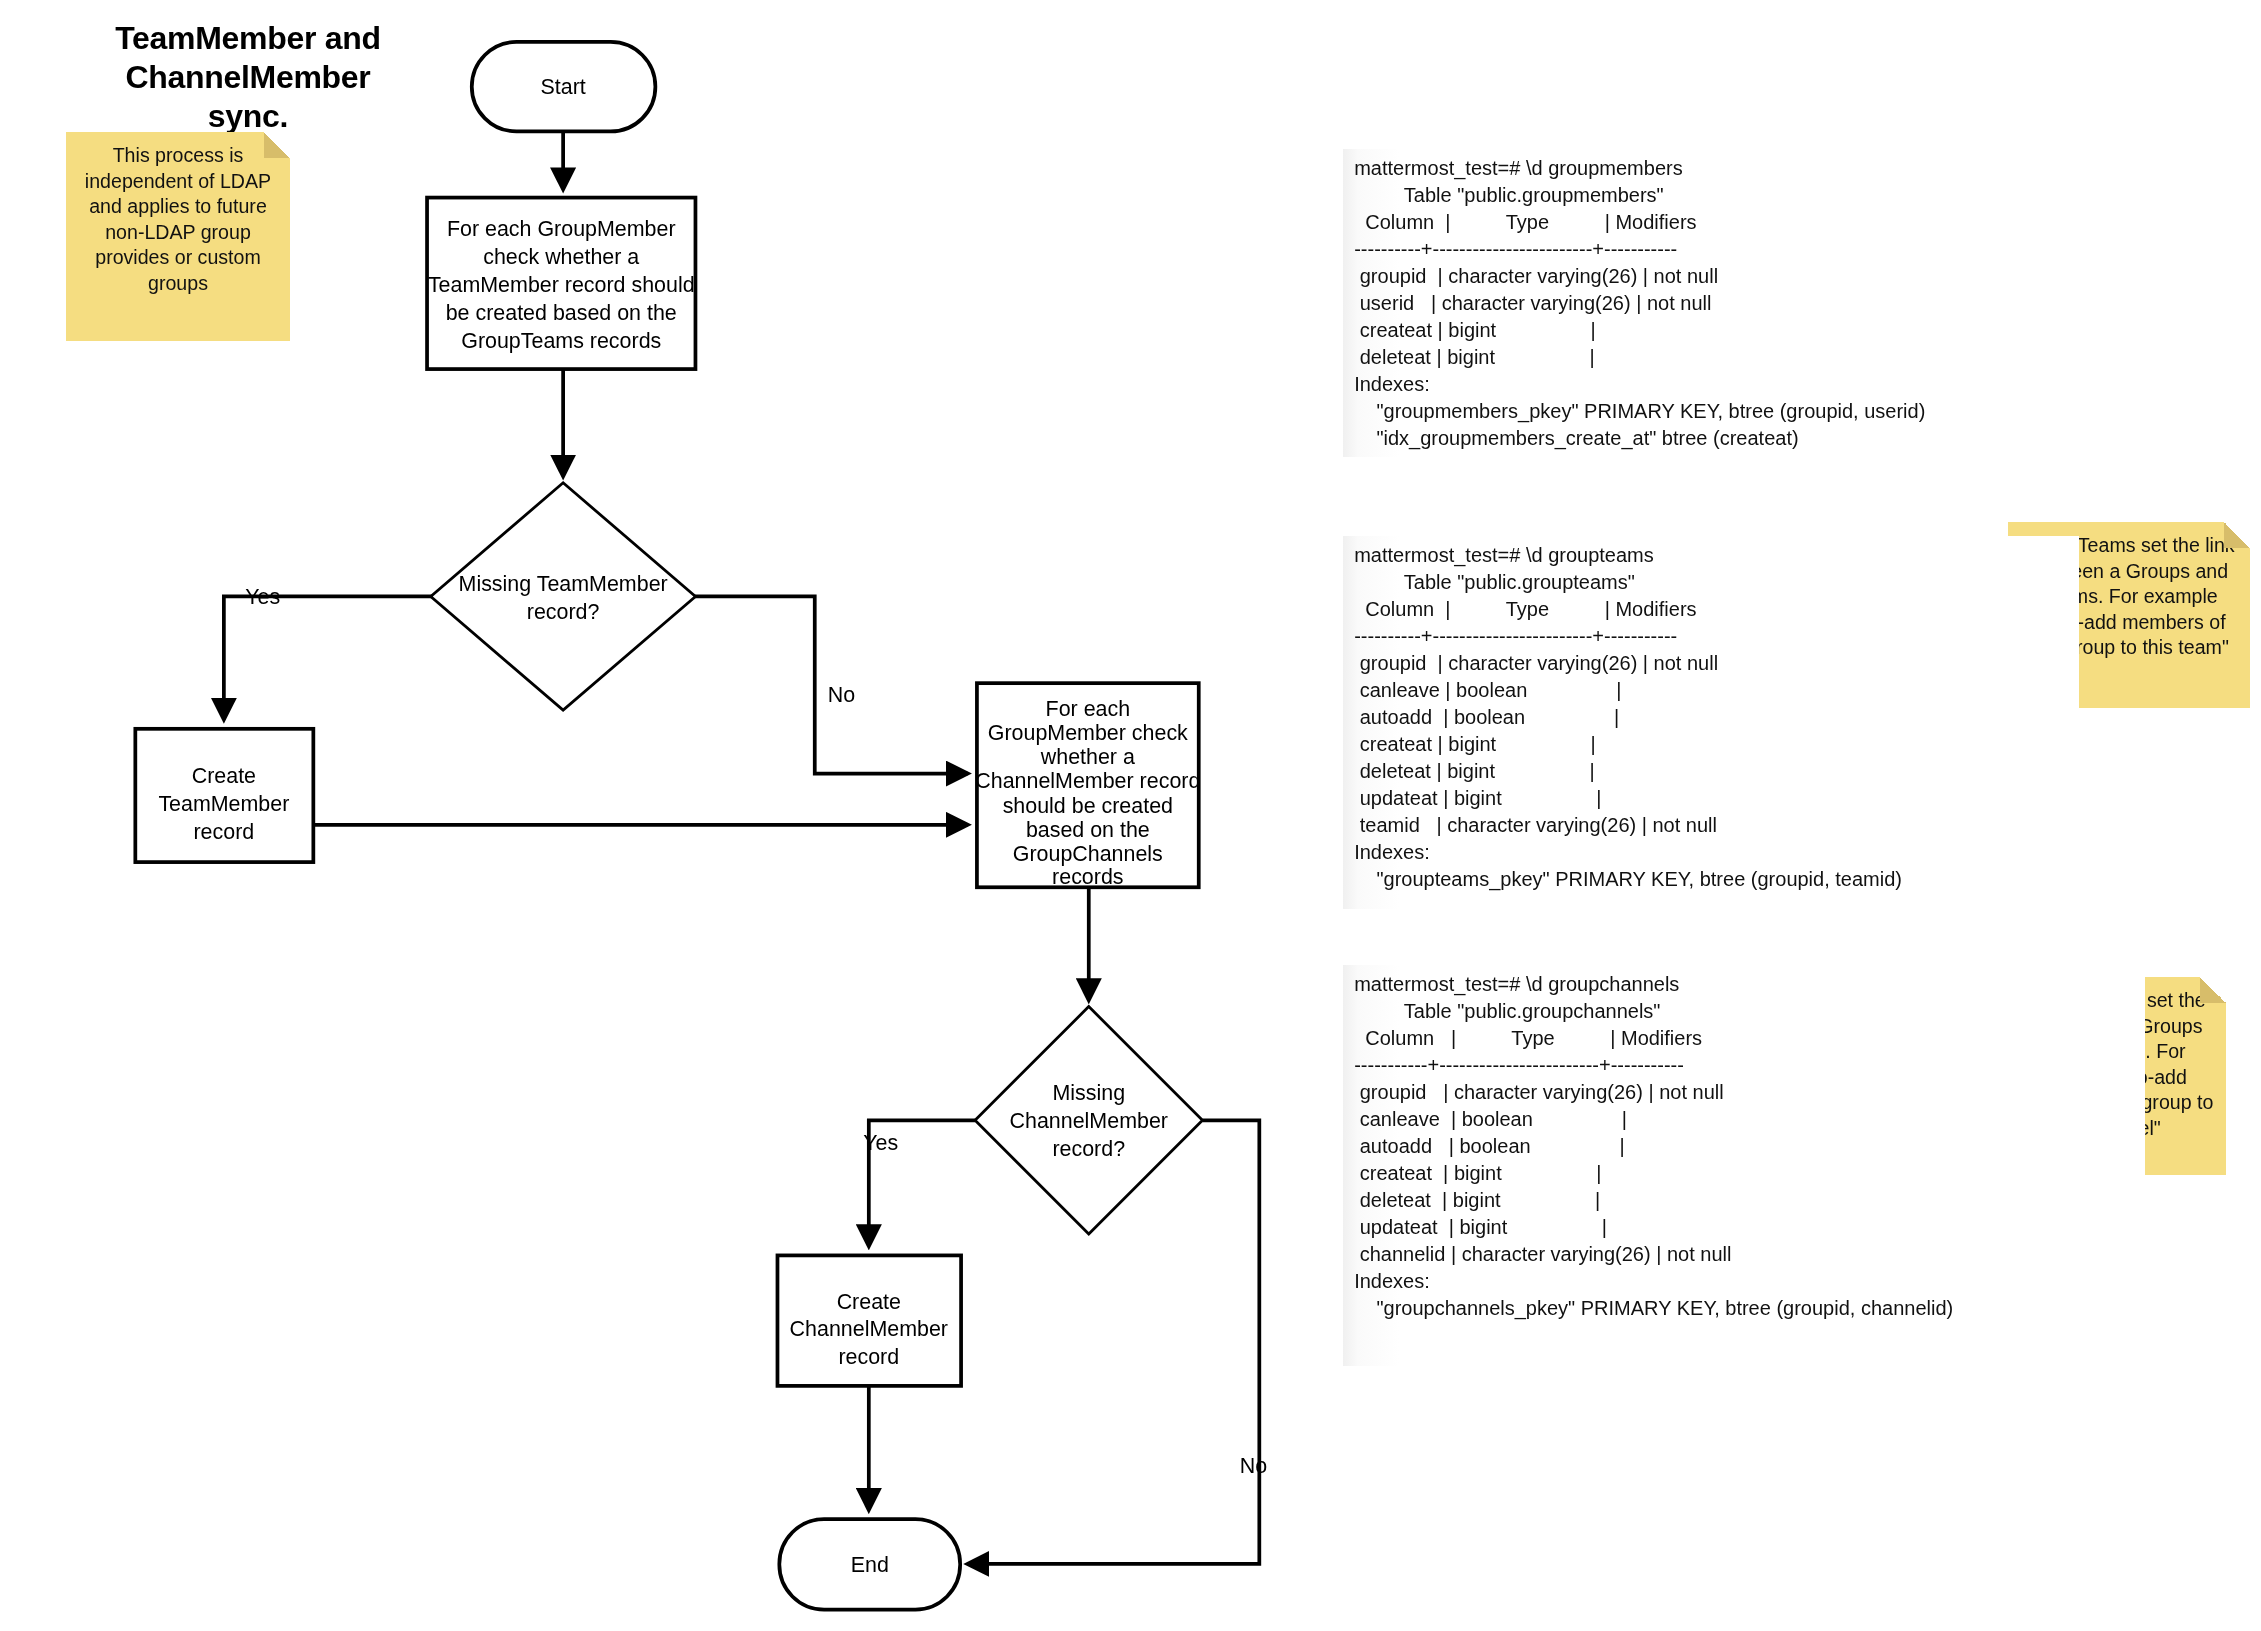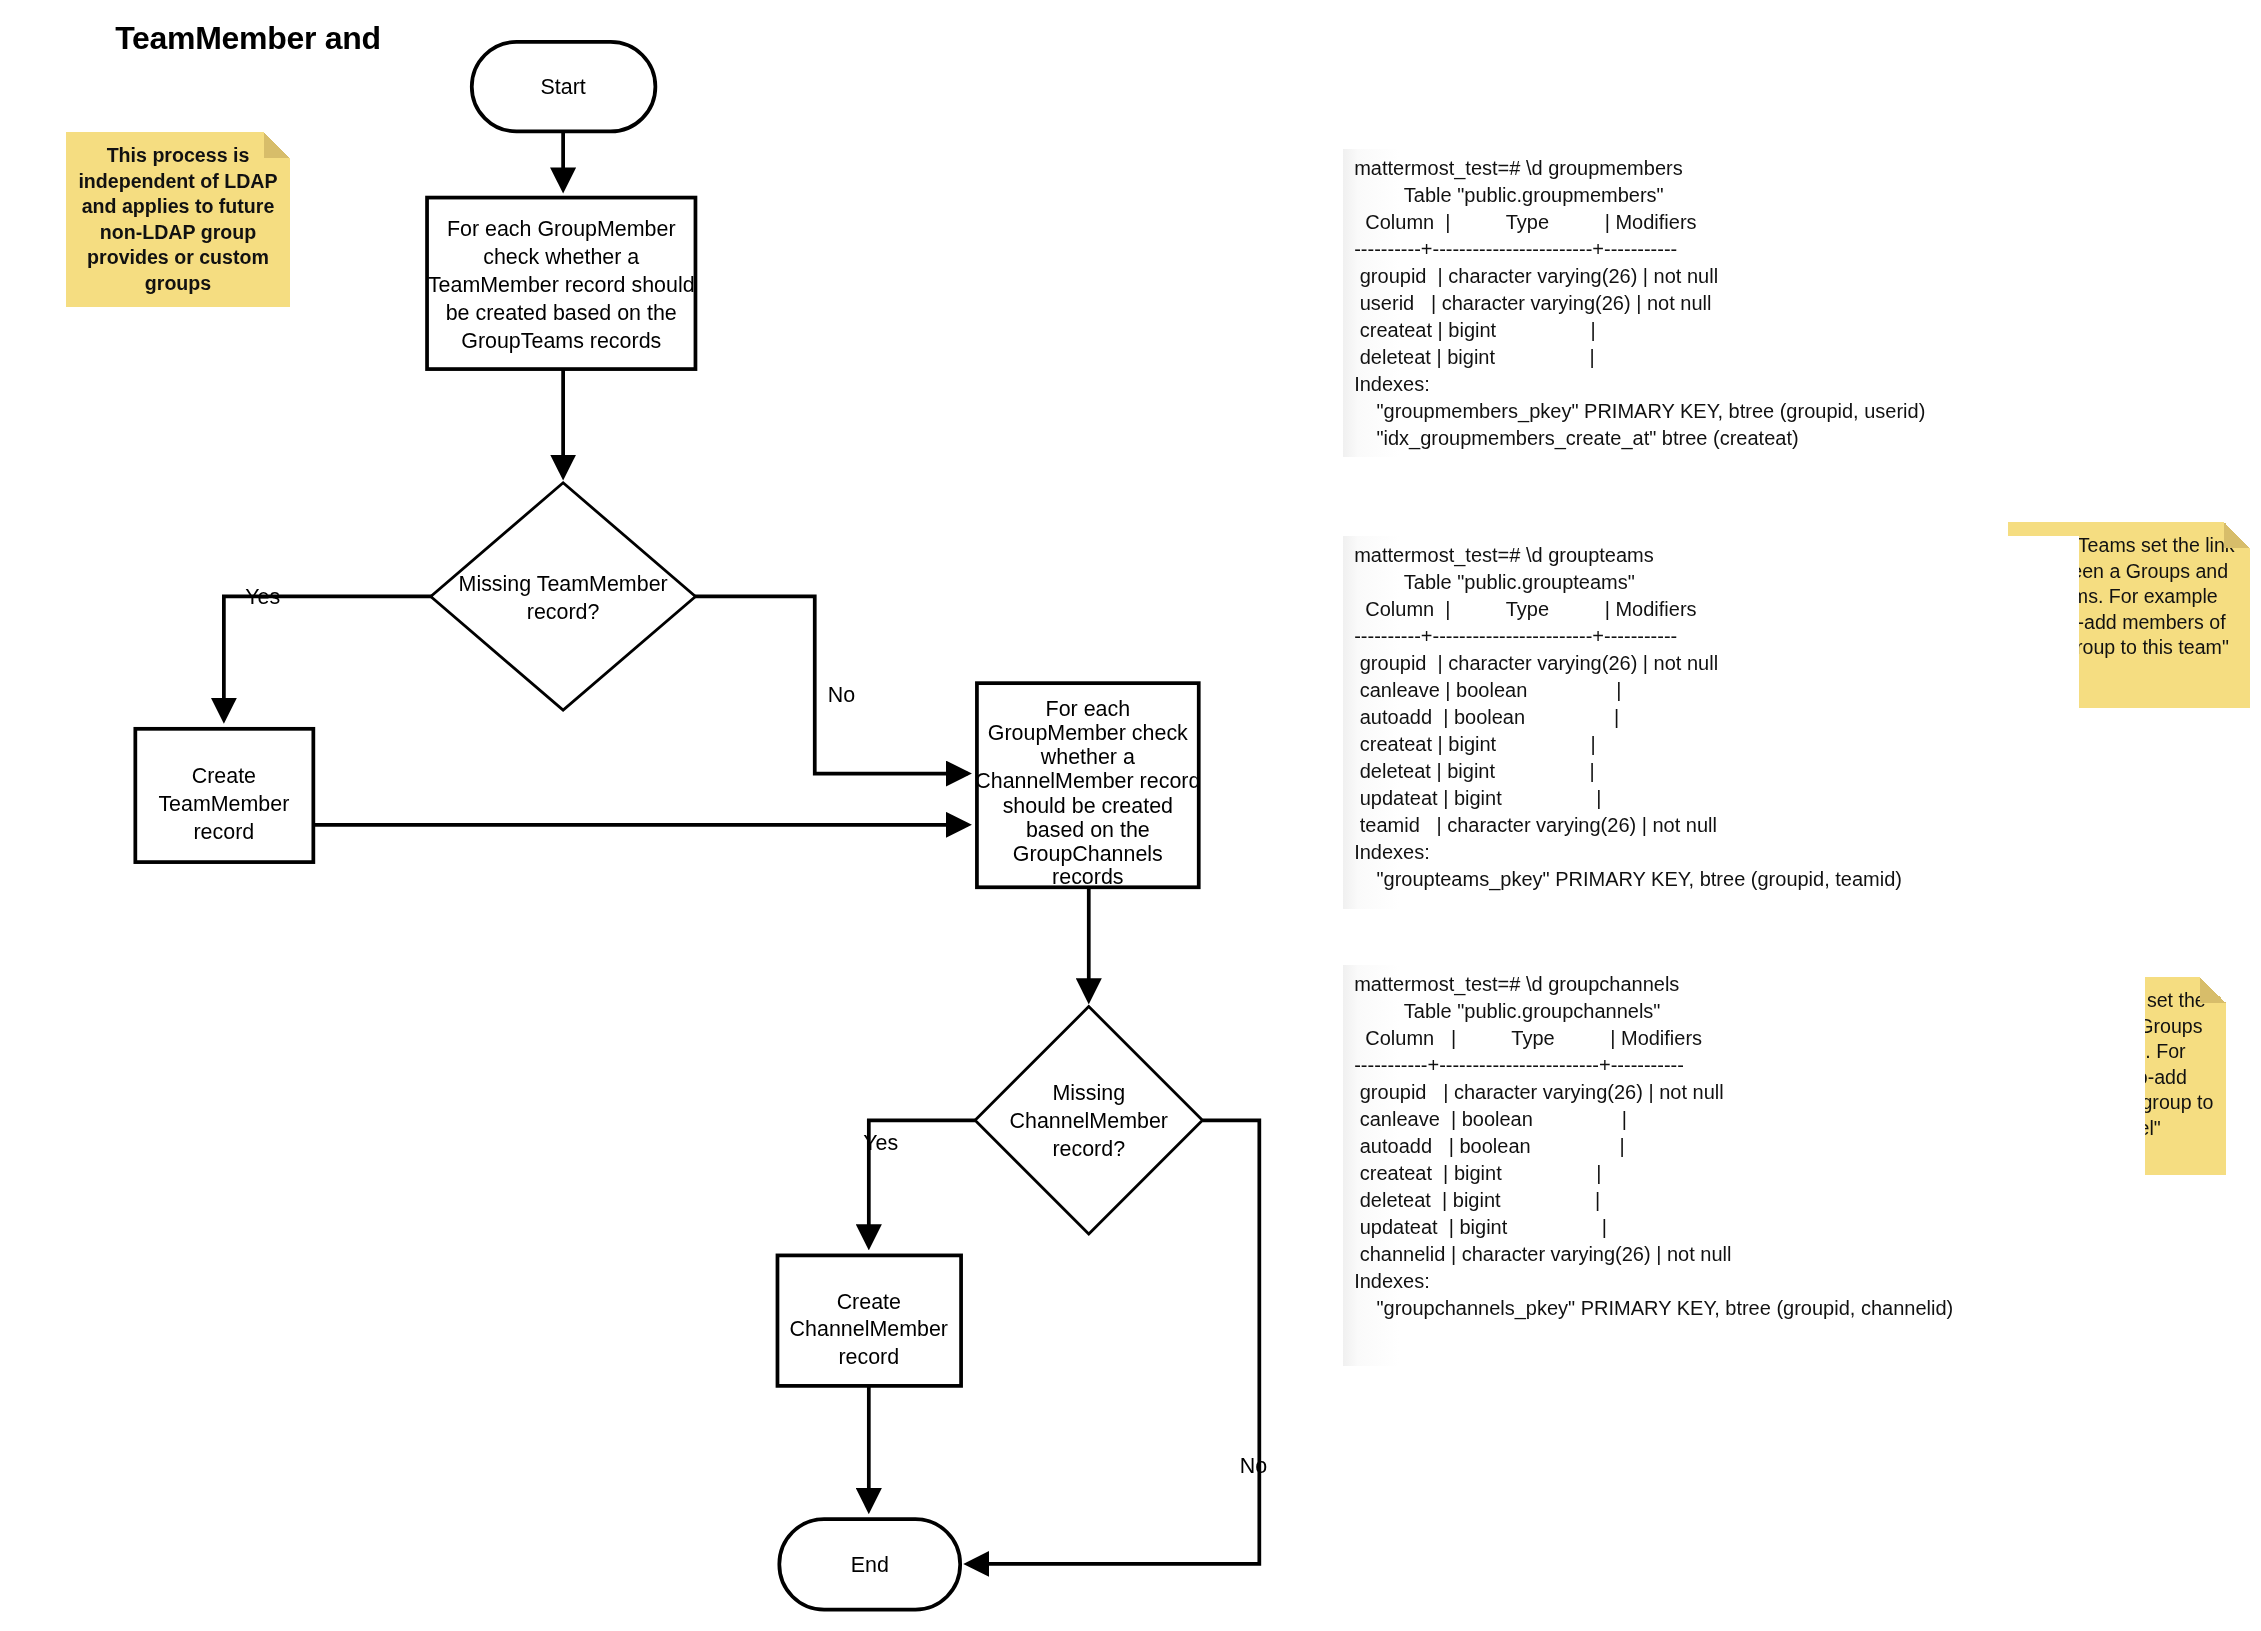--- a/index.html
+++ b/index.html
@@ -27,21 +27,21 @@
     font-family:"Liberation Sans", sans-serif;
   }
   .note .fold{
     position:absolute;right:0;top:0;width:26px;height:26px;
     background:linear-gradient(225deg,#ffffff 0 50%,#d7bd6a 50% 100%);
   }
   .note .shadow{
     position:absolute;left:3.7px;top:3.7px;right:-3.7px;bottom:-3.7px;
     background:rgba(0,0,0,0.10);z-index:-1;
   }
-  #note-ldap{left:51px;top:132px;width:224px;height:175px;font-weight:bold;}
+  #note-ldap{left:51px;top:132px;width:224px;height:209px;}
   #note-groupteams{left:1993px;top:522px;width:242px;height:186px;}
   #note-groupchannels{left:1969px;top:977px;width:242px;height:198px;}
 
   
   #flow{position:absolute;left:0;top:0;width:1305px;height:1631px;}
   .fl-text{
     font-family:"Liberation Sans", sans-serif;
     font-size:23px;fill:#000;text-anchor:middle;
   }
   .fl-text-sm{
@@ -69,20 +69,21 @@
   #term-groupteams{left:1328px;top:536px;width:736px;height:373px;}
   #term-groupchannels{left:1328px;top:965px;width:802px;height:401px;}
 </style>
 </head>
 <body>
 
 <div class="canvas">
 
   <div id="diagram-title">
     <div>TeamMember and</div>
+    <div>ChannelMember sync.</div>
   </div>
 
   <div class="note" id="note-ldap">
     <span class="shadow"></span>
     <span class="fold"></span>
     <span>This process is independent of LDAP and applies to future non-LDAP group provides or custom groups</span>
   </div>
 
   <div class="note" id="note-groupteams">
     <span class="shadow"></span>

